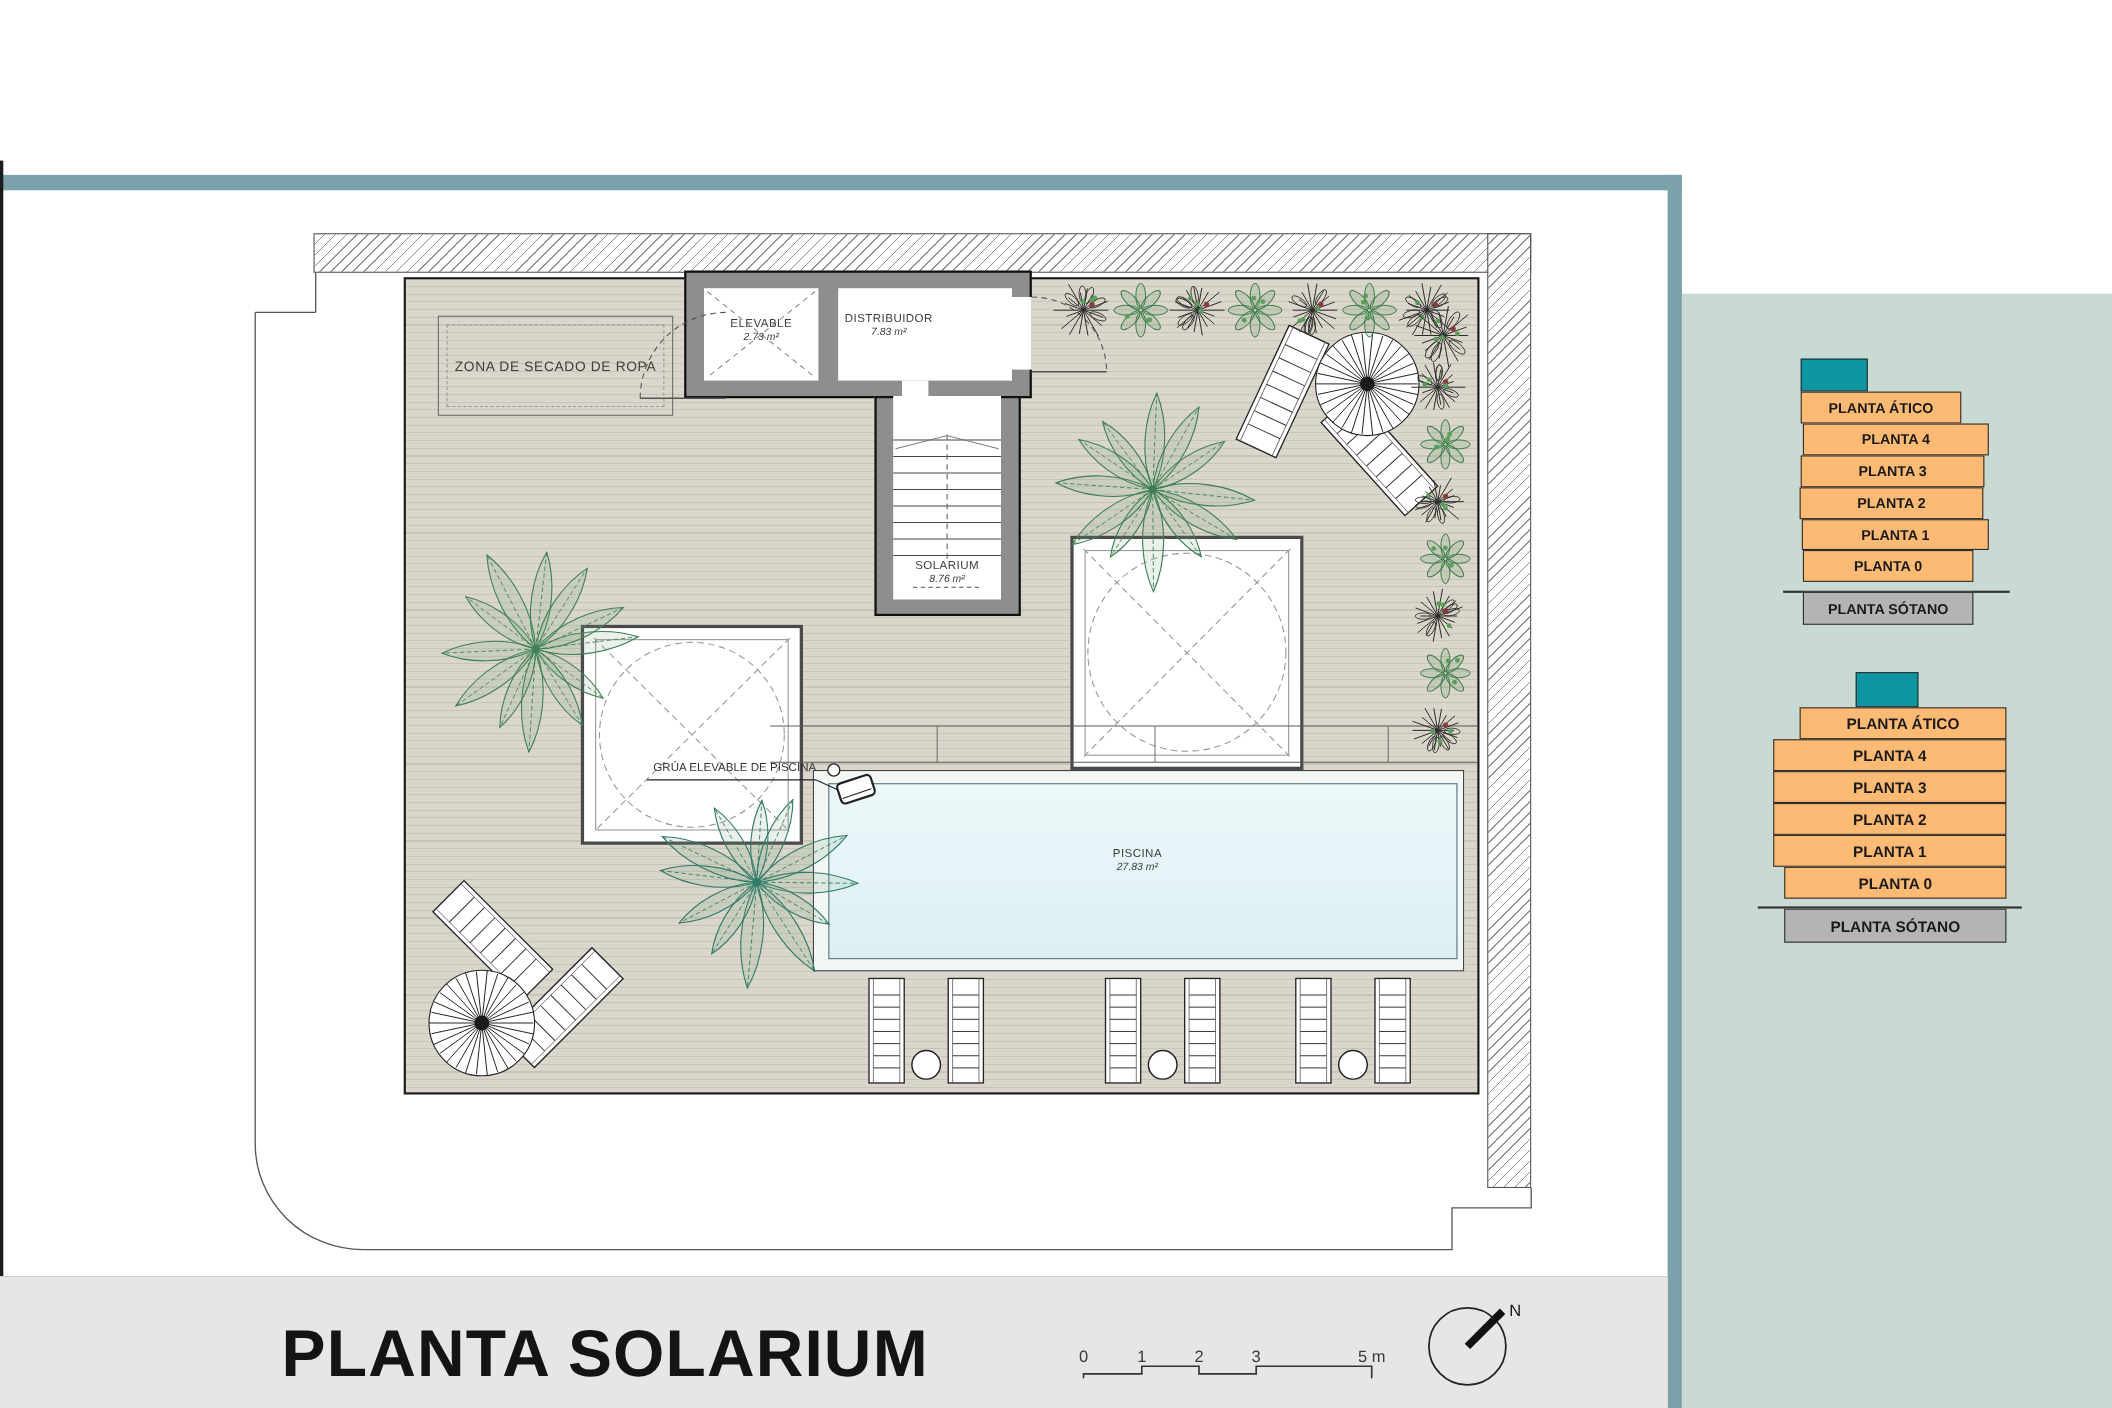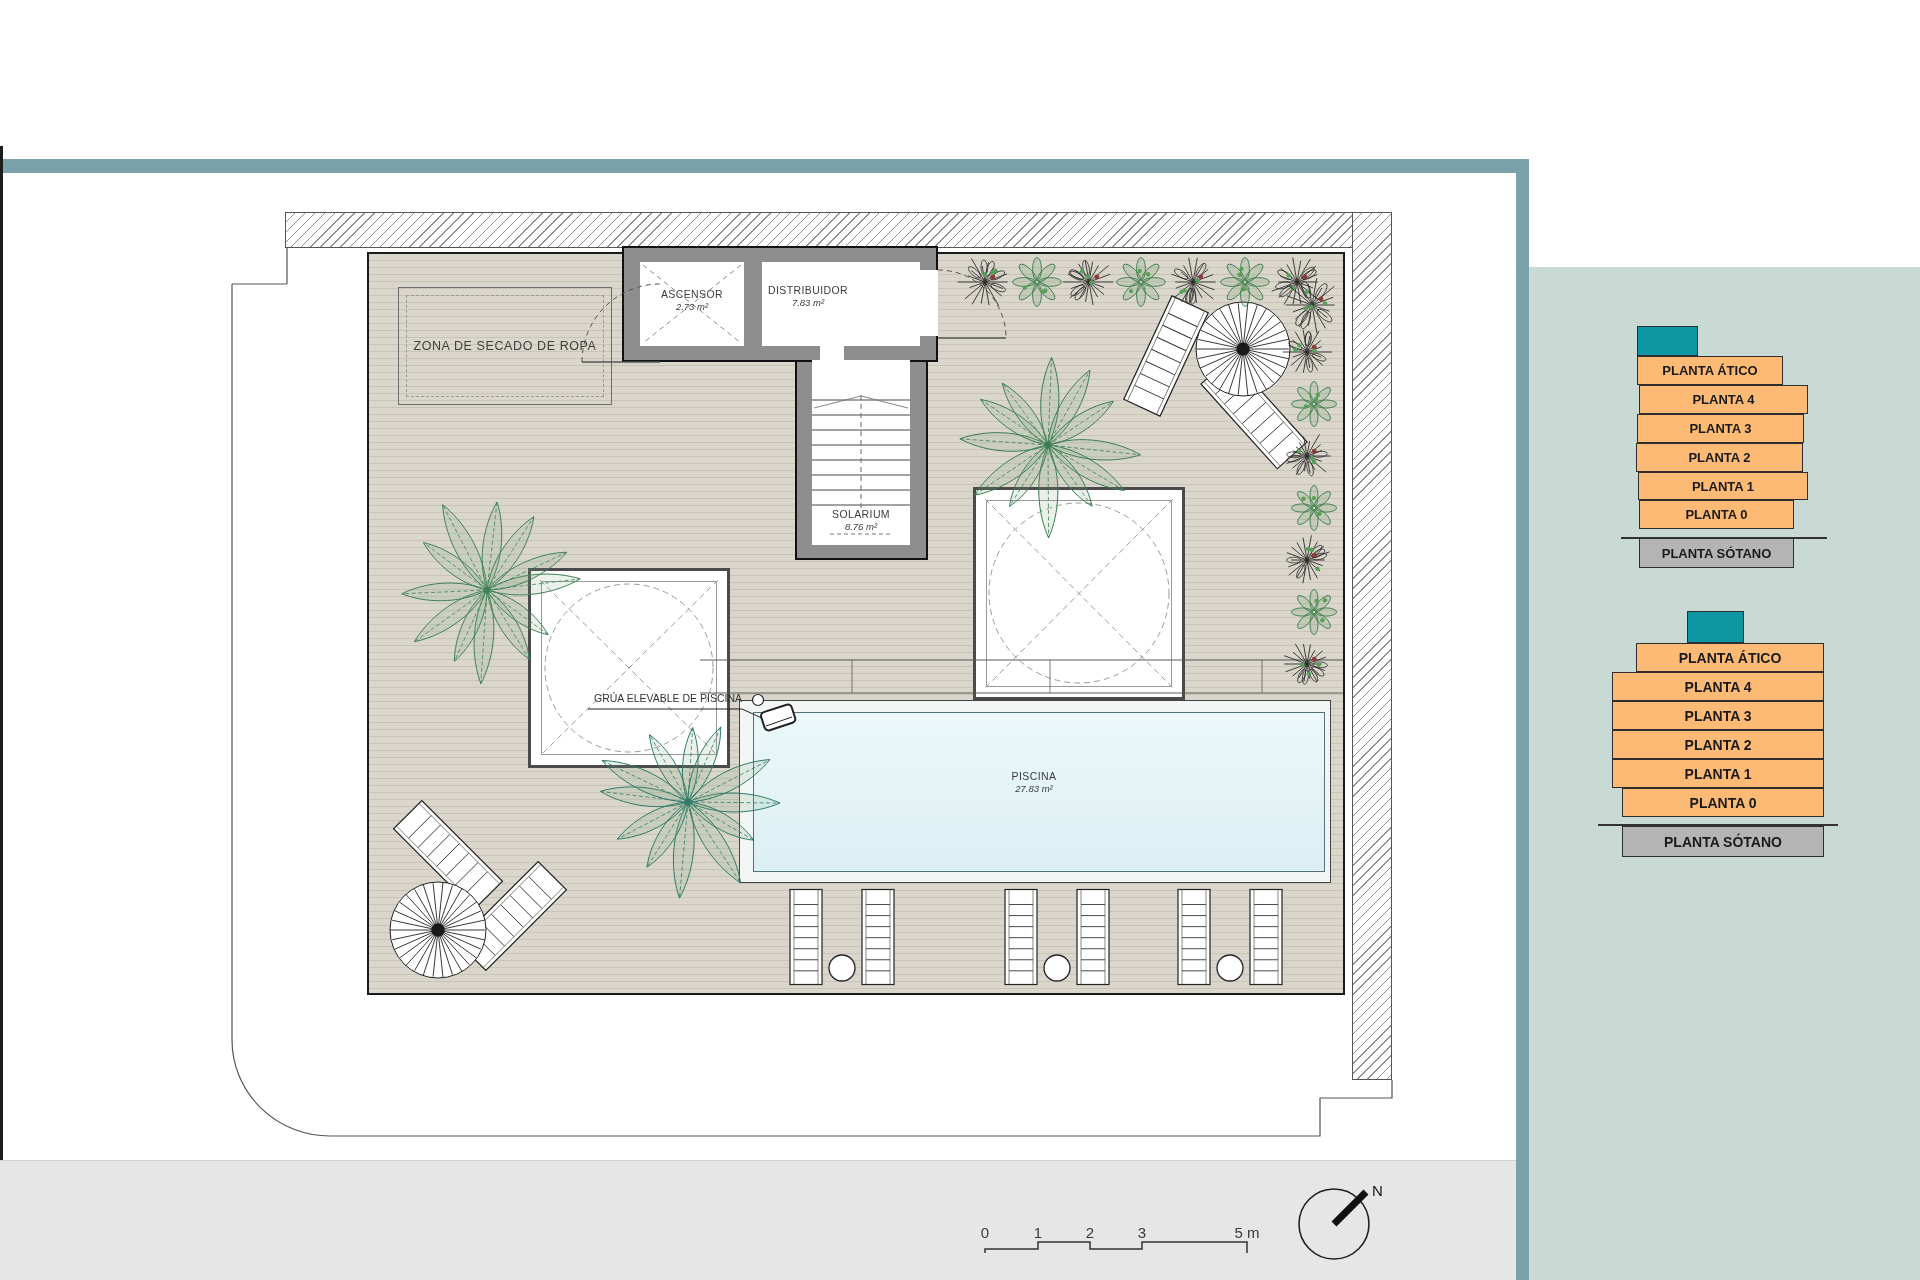--- a/index.html
+++ b/index.html
@@ -10,21 +10,21 @@
   .frame-v{position:absolute;left:1516px;top:159px;width:13px;height:1121px;background:var(--frame,#7ba1aa);}
   .left-edge{position:absolute;left:0;top:146px;width:3px;height:1014px;background:#1c1c1c;}
   .sidebar-panel{position:absolute;left:1529px;top:267px;width:391px;height:1013px;background:var(--sbbg,#c8dad3);}
   .footer{position:absolute;left:0;top:1160px;width:1516px;height:120px;background:var(--footer,#e6e6e6);border-top:1px solid #d0d0d0;}
   .big-title{position:absolute;left:256px;top:1196px;font-size:60px;font-weight:bold;color:#141414;letter-spacing:1px;}
   
   .hatch{position:absolute;background:repeating-linear-gradient(135deg,#ffffff 0 6px,#909090 6px 7px);border:1px solid #555;box-sizing:border-box;}
   .deck{position:absolute;left:367px;top:252px;width:978px;height:743px;
         background:repeating-linear-gradient(to bottom,#dad6cb 0 6px,#c8c4b8 6px 7px);
         border:2.5px solid #1a1a1a;box-sizing:border-box;}
-  .zona{position:absolute;left:398px;top:287px;width:214px;height:118px;border:1px solid #6d6d6d;box-sizing:border-box;
+  .zona{position:absolute;left:398px;top:287px;width:214px;height:91px;border:1px solid #6d6d6d;box-sizing:border-box;
         display:flex;align-items:center;justify-content:center;}
   .zona-inner{position:absolute;inset:7px;border:1px dashed #9a9a9a;}
   .zona-lbl{font-size:12.5px;color:#3e3e3e;letter-spacing:.6px;z-index:2;}
   .wallblock{position:absolute;background:#8e8e8e;border:2px solid #111;box-sizing:border-box;}
   .roomwhite{position:absolute;background:#fff;}
   .skylight{position:absolute;background:#fff;border:3px solid #4a4a4a;box-sizing:border-box;}
   .skylight-in{position:absolute;inset:10px;border:1px solid #999;}
   .pool-rim{position:absolute;left:739px;top:700px;width:592px;height:183px;border:1.5px solid #444;box-sizing:border-box;background:#f2f6f5;}
   .pool{position:absolute;left:753px;top:712px;width:572px;height:160px;border:1px solid #51707a;box-sizing:border-box;
         background:linear-gradient(to bottom,#ecf8fa,var(--pool,#dceff3));}
@@ -805,21 +805,21 @@
     </g>
 
     <g>
       <circle cx="1334" cy="1224" r="35" fill="none" stroke="#222" stroke-width="1.6"></circle>
       <line x1="1334" y1="1224" x2="1366" y2="1192" stroke="#111" stroke-width="7"></line>
       <text x="1372" y="1196" font-size="15" fill="#111">N</text>
     </g>
   </svg>
 
   <div class="lbl" style="left:692px;top:288px;">
-    <div class="nm">ASCENSOR</div>
+    <div class="nm">ELEVABLE</div>
     <div class="ar">2.73 m²</div>
   </div>
   <div class="lbl" style="left:808px;top:284px;">
     <div class="nm">DISTRIBUIDOR</div>
     <div class="ar">7.83 m²</div>
   </div>
   <div class="lbl" style="left:861px;top:508px;">
     <div class="nm">SOLARIUM</div>
     <div class="ar">8.76 m²</div>
   </div>
@@ -842,13 +842,14 @@
   <div class="tealbox" style="left:1687px;top:611px;width:57px;height:32px;"></div>
   <div class="lvl s2" style="left:1636px;top:643px;width:188px;height:29px;">PLANTA ÁTICO</div>
   <div class="lvl s2" style="left:1612px;top:672px;width:212px;height:29px;">PLANTA 4</div>
   <div class="lvl s2" style="left:1612px;top:701px;width:212px;height:29px;">PLANTA 3</div>
   <div class="lvl s2" style="left:1612px;top:730px;width:212px;height:29px;">PLANTA 2</div>
   <div class="lvl s2" style="left:1612px;top:759px;width:212px;height:29px;">PLANTA 1</div>
   <div class="lvl s2" style="left:1622px;top:788px;width:202px;height:29px;">PLANTA 0</div>
   <div class="gline" style="left:1598px;top:824px;width:240px;"></div>
   <div class="lvl s2 base" style="left:1622px;top:826px;width:202px;height:31px;">PLANTA SÓTANO</div>
 
+  <div class="big-title">PLANTA SOLARIUM</div>
 </div>
 
 </body></html>

